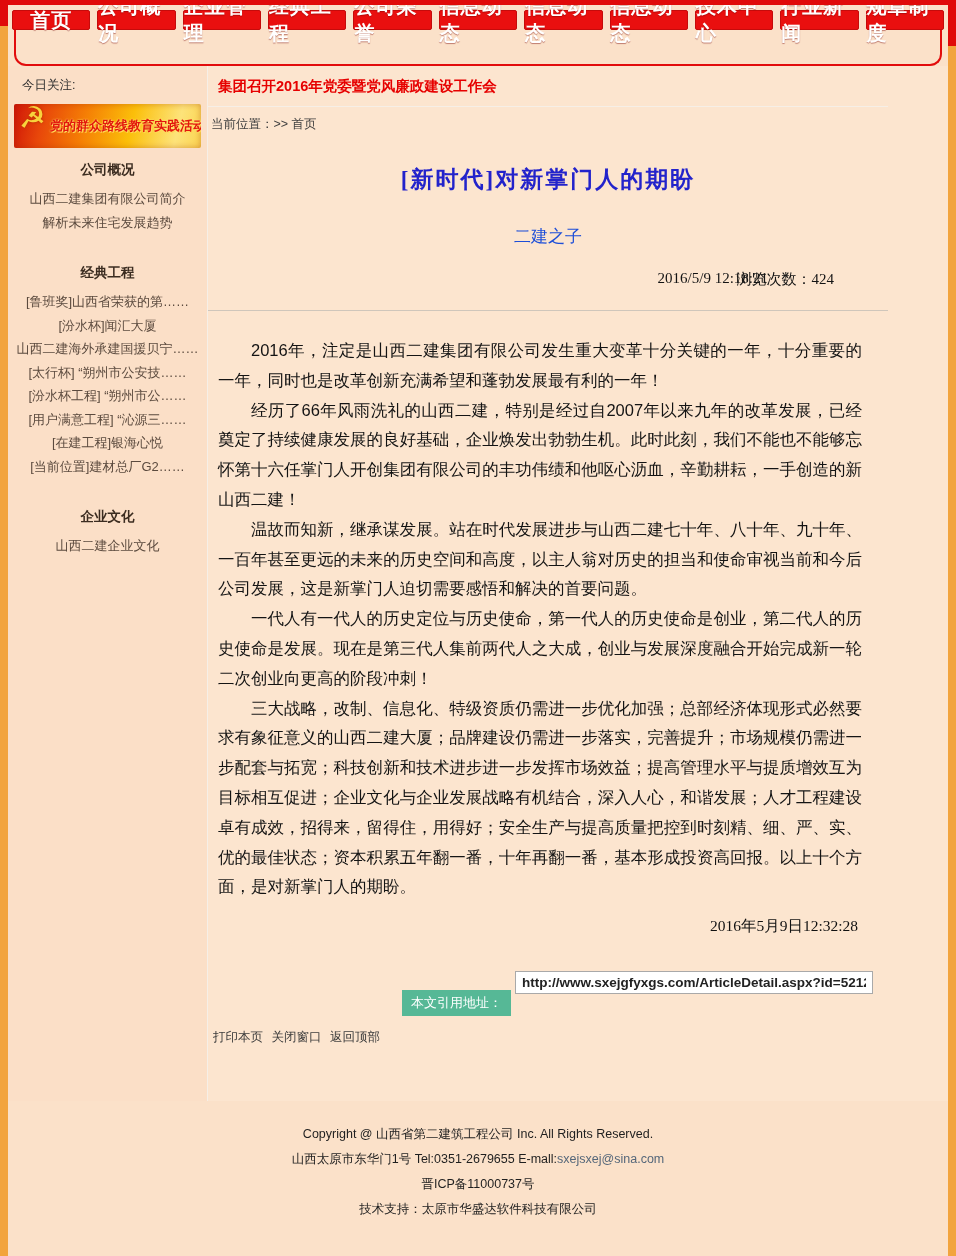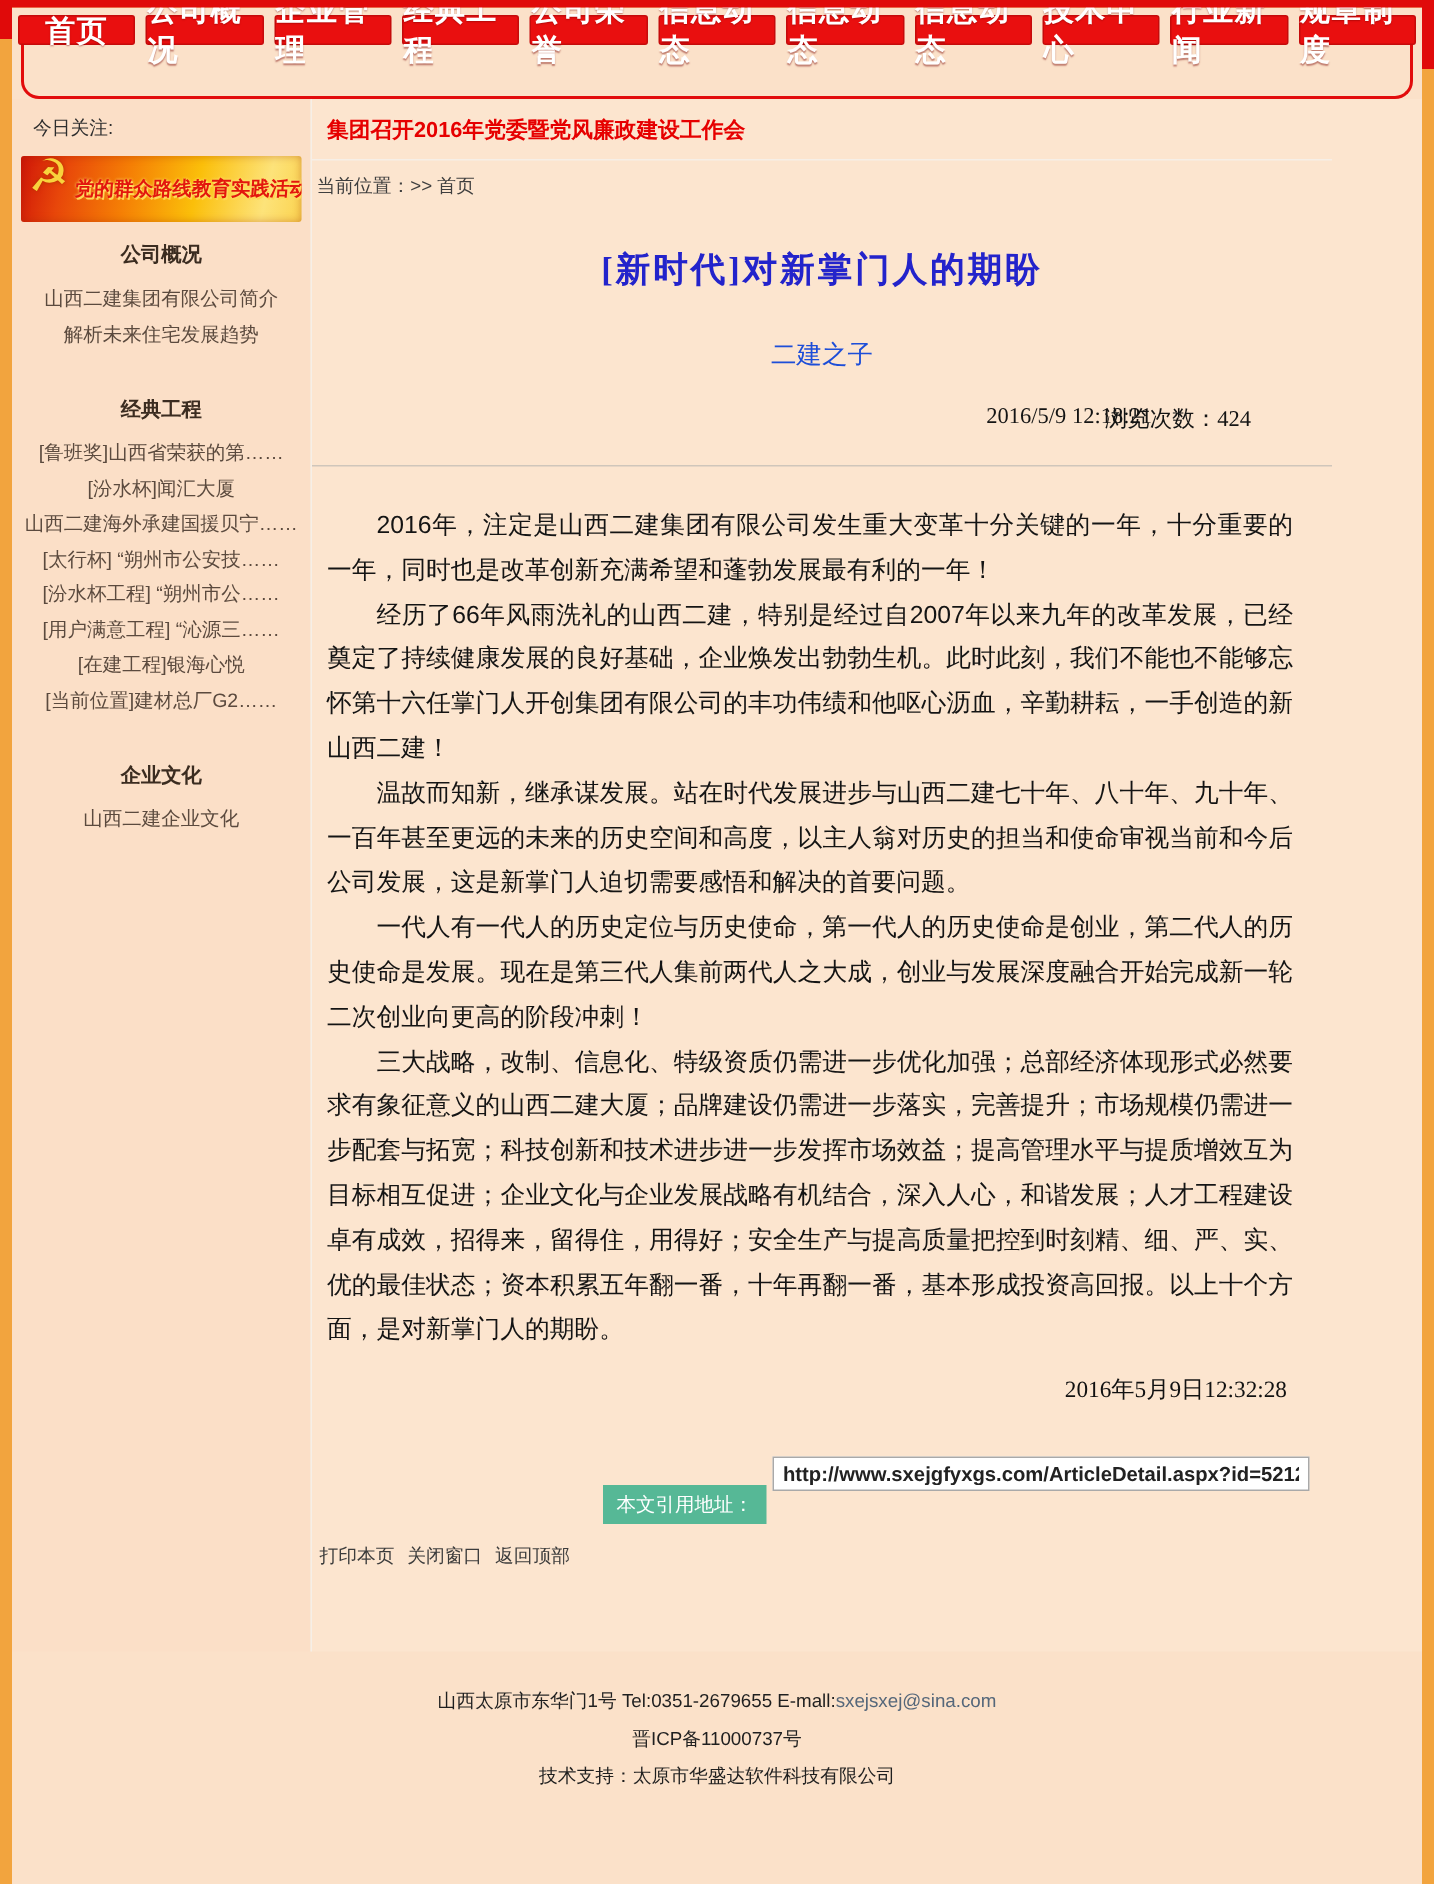--- a/index.html
+++ b/index.html
@@ -180,18 +180,19 @@
         <div class="actions-row">
           <span>打印本页</span>
           <span>关闭窗口</span>
           <span>返回顶部</span>
         </div>
       </div>
     </div>
   </div>
 
   <div class="footer">
+    <div>Copyright @ 山西省第二建筑工程公司 Inc. All Rights Reserved.</div>
     <div><span>山西太原市东华门1号  Tel:0351-2679655  E-mall:</span><span class="email">sxejsxej@sina.com</span></div>
     <div>晋ICP备11000737号</div>
     <div>技术支持：太原市华盛达软件科技有限公司</div>
   </div>
 
 </div>
 
 </body></html>

